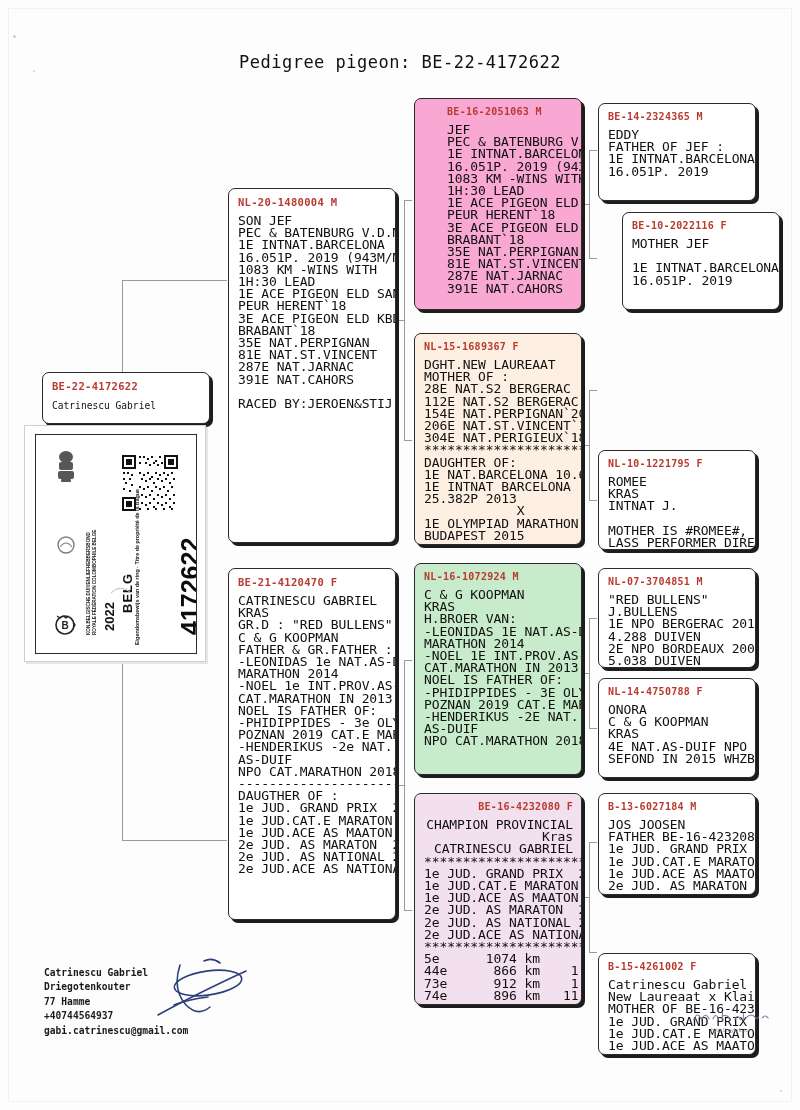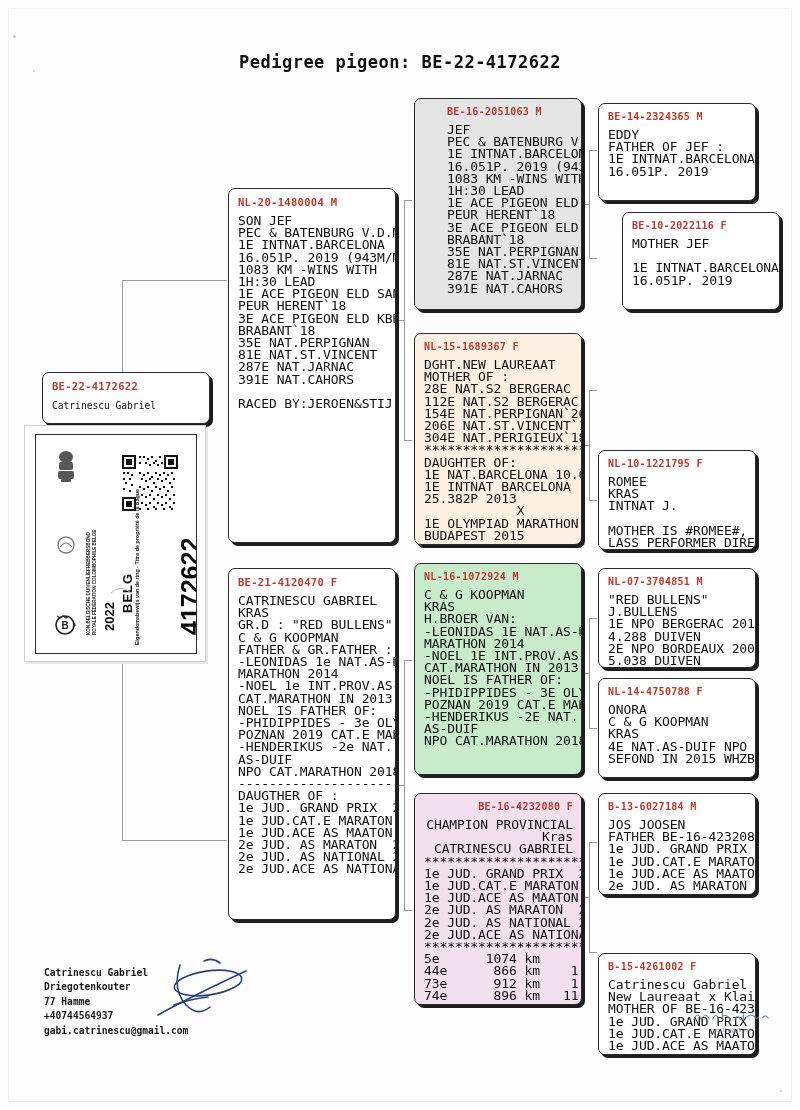--- a/index.html
+++ b/index.html
@@ -19,21 +19,21 @@
   .scan-edge{
     position:absolute;left:8px;top:8px;width:782px;height:1092px;
     border:1px solid #f2f2f2;
     pointer-events:none;
   }
   .speck{position:absolute;background:#cfcfcf;border-radius:50%;}
 
   .title{
     position:absolute;top:52px;left:0;width:800px;
     text-align:center;
-    font-size:17px;font-weight:bold;letter-spacing:.5px;
+    font-size:17px;font-weight:normal;letter-spacing:.5px;
     color:#111;
     font-family:"DejaVu Sans Mono","Liberation Mono",monospace;
   }
 
   
   .card{
     position:absolute;
     box-sizing:border-box;
     border:1.3px solid #2a2a2a;
     border-radius:7px;
@@ -58,21 +58,21 @@
     letter-spacing:-0.1px;
   }
   .card.sub .hdr{font-size:10px;}
 
   
   .subject .name{
     font-size:9.6px;line-height:13px;color:#101010;
   }
 
   
-  .c-blue{background:#e5e5e5;padding-left:32px;}
+  .c-blue{background:#f9a8d4;padding-left:32px;}
   .c-peach{background:#fdf0e2;}
   .c-green{background:#c8eccb;}
   .c-pink{background:#f3e0ef;text-align:right;}
   .c-white{background:#ffffff;}
 
   
   .ln{position:absolute;background:#9a9a9a;}
   .lnh{height:1px;}
   .lnv{width:1px;}
 

